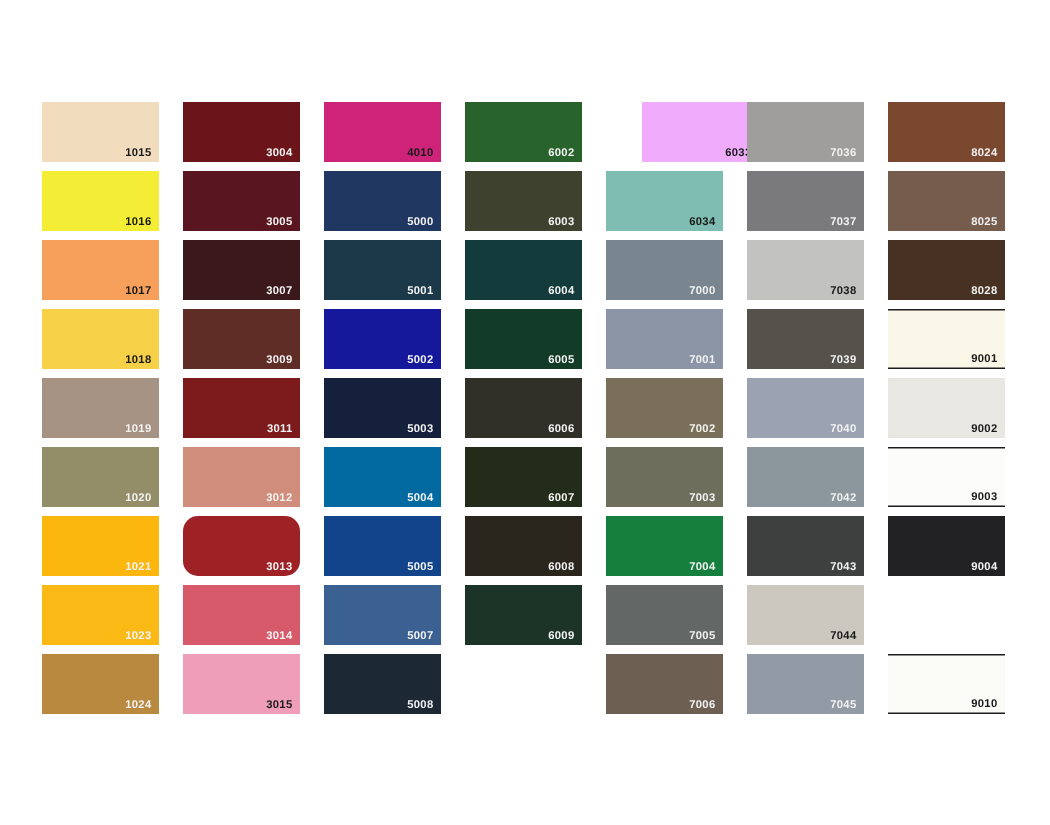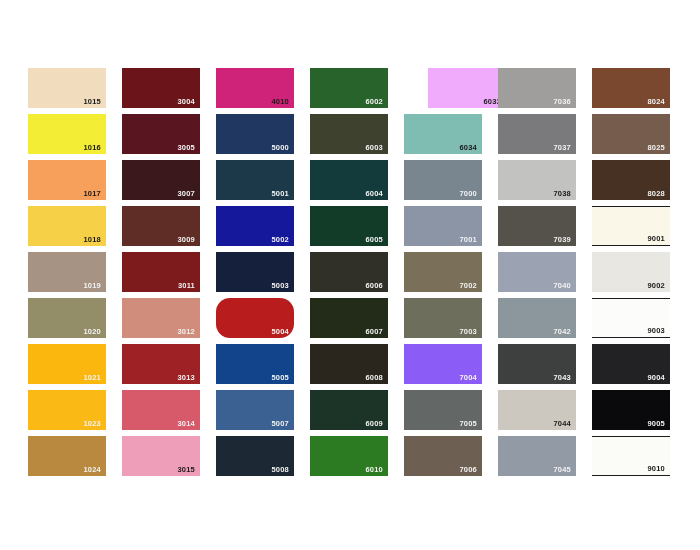--- a/index.html
+++ b/index.html
@@ -173,48 +173,48 @@
       </div>
       <div class="swatch" style="background-color: rgb(233, 231, 226); grid-area: 5 / 7;">
         <span class="swatch-label label-dark">9002</span>
       </div>
       <div class="swatch" style="background-color: rgb(147, 141, 104); grid-area: 6 / 1;">
         <span class="swatch-label label-light">1020</span>
       </div>
       <div class="swatch" style="background-color: rgb(209, 141, 123); grid-area: 6 / 2; padding-left: 32px;">
         <span class="swatch-label label-light">3012</span>
       </div>
-      <div class="swatch" style="background-color: #b91c1c; grid-area: 6 / 3; border-radius: 14px;">
+      <div class="swatch" style="background-color: #0369a1; grid-area: 6 / 3;">
         <span class="swatch-label label-light">5004</span>
       </div>
       <div class="swatch" style="background-color: rgb(34, 44, 24); grid-area: 6 / 4;">
         <span class="swatch-label label-light">6007</span>
       </div>
       <div class="swatch" style="background-color: rgb(110, 110, 92); grid-area: 6 / 5;">
         <span class="swatch-label label-light">7003</span>
       </div>
       <div class="swatch" style="background-color: rgb(139, 151, 156); grid-area: 6 / 6;">
         <span class="swatch-label label-light">7042</span>
       </div>
       <div class="swatch bordered" style="background-color: rgb(252, 252, 250); grid-area: 6 / 7;">
         <span class="swatch-label label-dark">9003</span>
       </div>
       <div class="swatch" style="background-color: rgb(251, 183, 14); grid-area: 7 / 1;">
         <span class="swatch-label label-light">1021</span>
       </div>
-      <div class="swatch" style="background-color: rgb(158, 33, 38); grid-area: 7 / 2;">
+      <div class="swatch" style="background-color: rgb(158, 33, 38); grid-area: 7 / 2; border-radius: 10px;">
         <span class="swatch-label label-light">3013</span>
       </div>
       <div class="swatch" style="background-color: rgb(17, 68, 139); grid-area: 7 / 3;">
         <span class="swatch-label label-light">5005</span>
       </div>
       <div class="swatch" style="background-color: rgb(42, 38, 30); grid-area: 7 / 4;">
         <span class="swatch-label label-light">6008</span>
       </div>
-      <div class="swatch" style="background-color: #8b5cf6; grid-area: 7 / 5;">
+      <div class="swatch" style="background-color: #15803d; grid-area: 7 / 5;">
         <span class="swatch-label label-light">7004</span>
       </div>
       <div class="swatch" style="background-color: rgb(61, 64, 63); grid-area: 7 / 6;">
         <span class="swatch-label label-light">7043</span>
       </div>
       <div class="swatch" style="background-color: rgb(34, 34, 37); grid-area: 7 / 7;">
         <span class="swatch-label label-light">9004</span>
       </div>
       <div class="swatch" style="background-color: rgb(251, 185, 21); grid-area: 8 / 1;">
         <span class="swatch-label label-light">1023</span>
@@ -227,35 +227,29 @@
       </div>
       <div class="swatch" style="background-color: rgb(28, 52, 39); grid-area: 8 / 4;">
         <span class="swatch-label label-light">6009</span>
       </div>
       <div class="swatch" style="background-color: rgb(99, 103, 101); grid-area: 8 / 5;">
         <span class="swatch-label label-light">7005</span>
       </div>
       <div class="swatch" style="background-color: rgb(204, 200, 191); grid-area: 8 / 6;">
         <span class="swatch-label label-dark">7044</span>
       </div>
-      <div class="swatch" style="background-color: rgb(10, 10, 13); grid-area: 8 / 7;">
-        <span class="swatch-label label-light">9005</span>
-      </div>
       <div class="swatch" style="background-color: rgb(184, 137, 63); grid-area: 9 / 1;">
         <span class="swatch-label label-light">1024</span>
       </div>
       <div class="swatch" style="background-color: rgb(239, 158, 186); grid-area: 9 / 2; text-align: right;">
         <span class="swatch-label label-dark">3015</span>
       </div>
       <div class="swatch" style="background-color: rgb(28, 40, 52); grid-area: 9 / 3;">
         <span class="swatch-label label-light">5008</span>
       </div>
-      <div class="swatch" style="background-color: rgb(44, 122, 34); grid-area: 9 / 4;">
-        <span class="swatch-label label-light">6010</span>
-      </div>
       <div class="swatch" style="background-color: rgb(110, 95, 83); grid-area: 9 / 5;">
         <span class="swatch-label label-light">7006</span>
       </div>
       <div class="swatch" style="background-color: rgb(146, 154, 165); grid-area: 9 / 6;">
         <span class="swatch-label label-light">7045</span>
       </div>
       <div class="swatch bordered" style="background-color: rgb(251, 251, 248); grid-area: 9 / 7;">
         <span class="swatch-label label-dark">9010</span>
       </div>
     </div>

